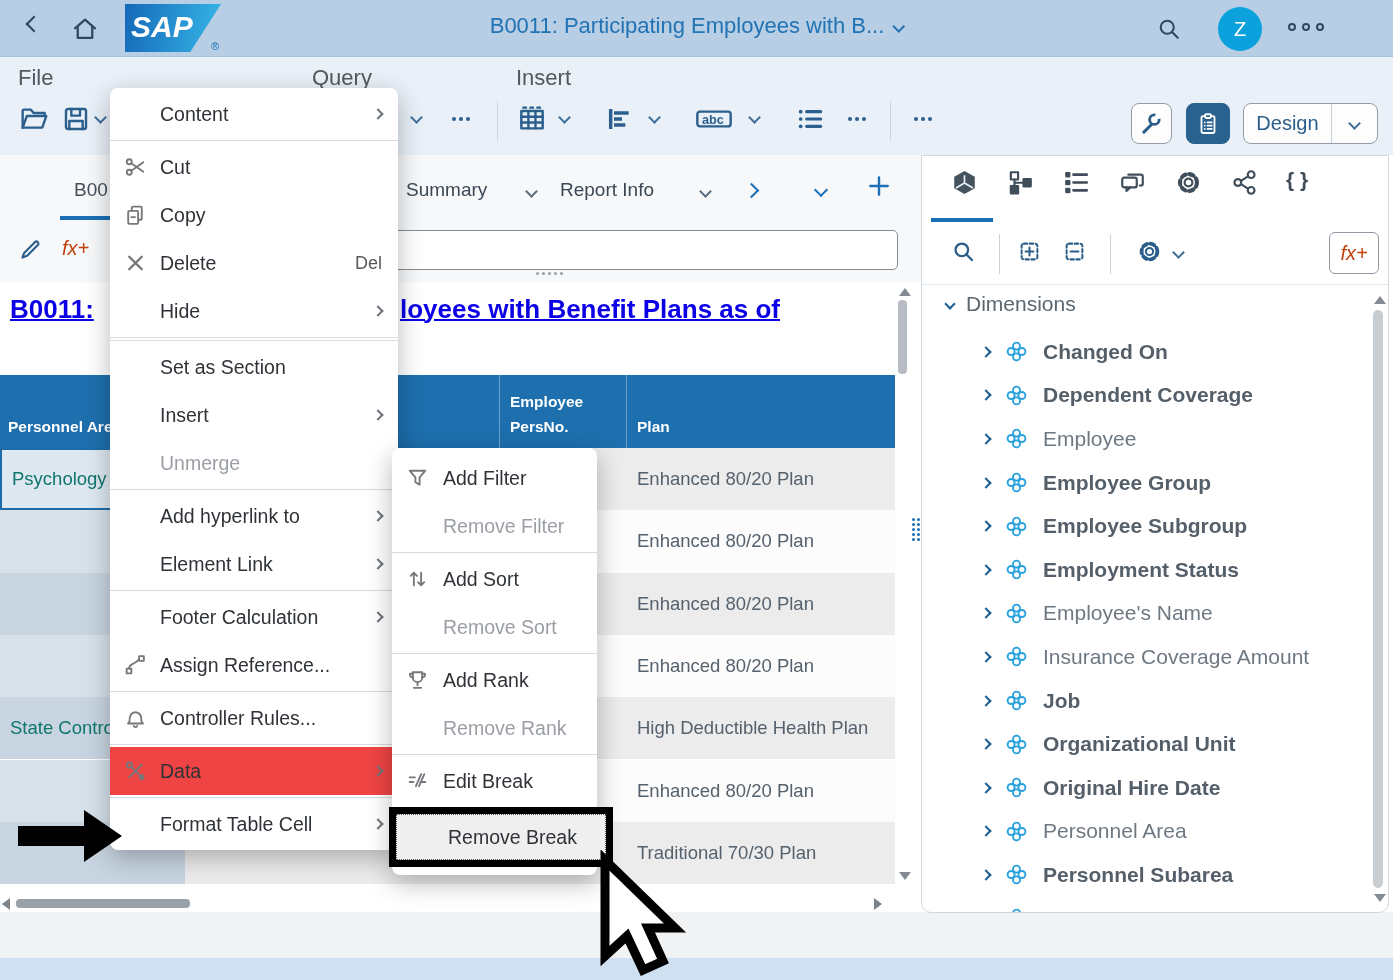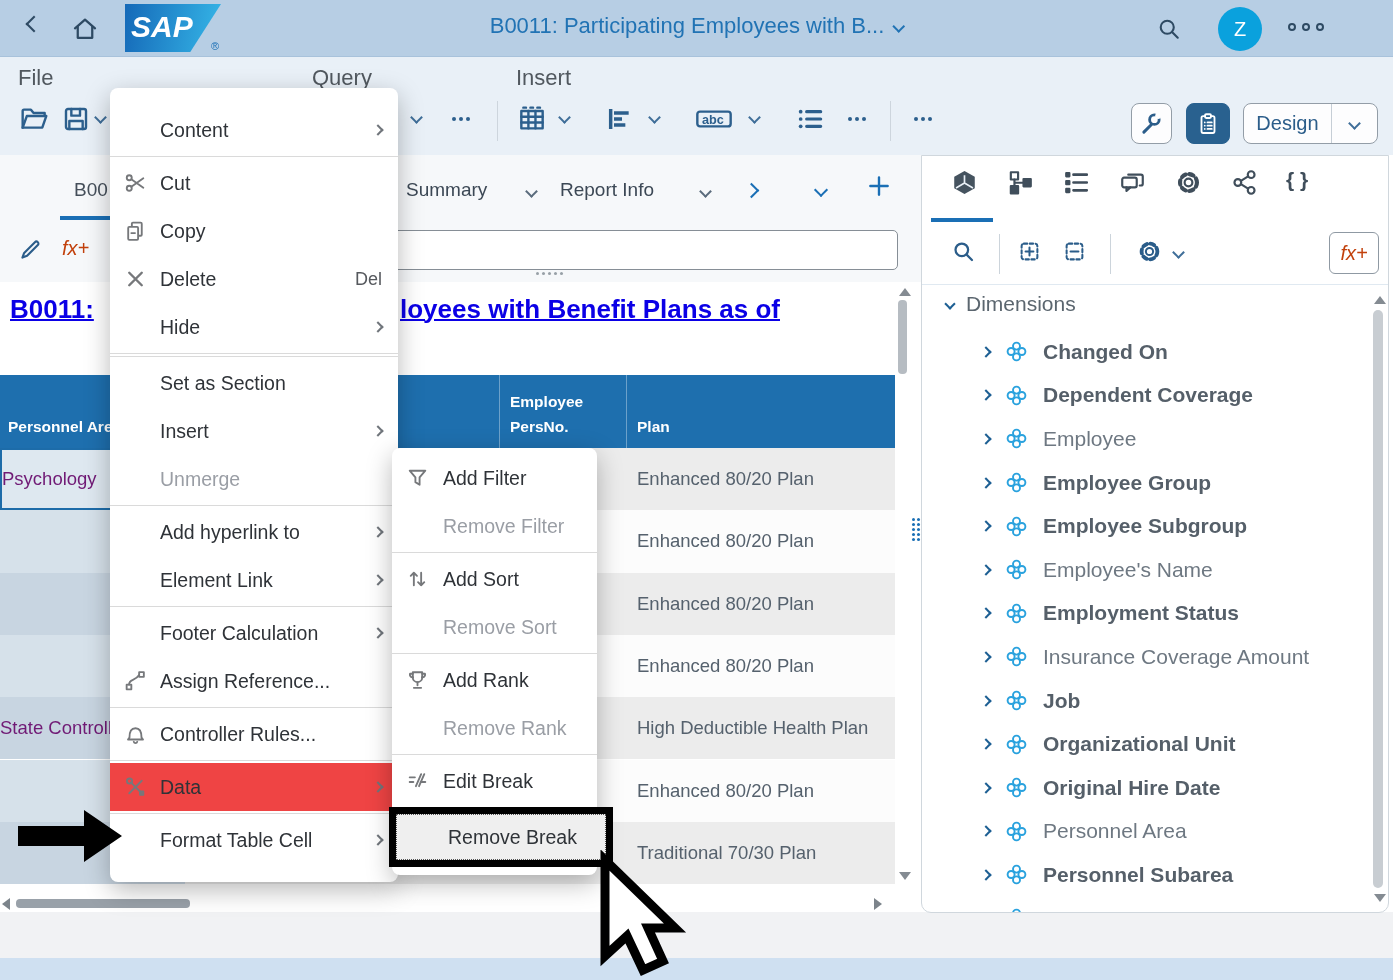--- a/index.html
+++ b/index.html
@@ -36,25 +36,25 @@
   .d5 { position:absolute; left:536px; top:50px; width:3px; height:3px; border-radius:50%; background:#98a0a7; box-shadow:6px 0 #98a0a7,12px 0 #98a0a7,18px 0 #98a0a7,24px 0 #98a0a7; }
   .fx { font-style:italic; font-size:20px; color:#c2410c;text-align:right; }
 
   
   .canvas { position:absolute; left:0; top:282px; width:921px; height:630px; background:#fff; }
   .hfrag { position:absolute; top:12px; font-size:26px; font-weight:bold; color:#0b00e6; text-decoration:underline; text-decoration-thickness:2px; white-space:nowrap; }
   .thead { position:absolute; left:0; top:93px; width:895px; height:73px; background:#1e6fae; color:#fff; font-weight:bold; font-size:15.5px; }
   .thead .cdiv { position:absolute; top:0; width:1px; height:73px; background:rgba(255,255,255,.35); }
   .trow { position:absolute; left:0; width:895px; height:62.3px; }
   .plantxt { position:absolute; left:637px; top:0; line-height:62.3px; font-size:18.5px; color:#55616d; white-space:nowrap; }
-  .lcell { position:absolute; left:0; top:0; width:185px; height:62.3px; font-size:18.5px; color:#701a75; display:flex; align-items:center; white-space:nowrap; overflow:hidden; }
+  .lcell { position:absolute; left:0; top:0; width:185px; height:62.3px; font-size:18.5px; color:#0f766e; display:flex; align-items:center; padding-left:10px; white-space:nowrap; overflow:hidden; }
   .tri { width:0; height:0; position:absolute; }
 
   
-  .menu { position:absolute; left:110px; top:88px; width:288px; background:#fff; border-radius:8px; box-shadow:0 8px 26px rgba(0,0,0,.28); padding:18px 0; z-index:30; }
+  .menu { position:absolute; left:110px; top:88px; width:288px; background:#fff; border-radius:8px; box-shadow:0 8px 26px rgba(0,0,0,.28); padding:2px 0; z-index:30; }
   .submenu { position:absolute; left:392px; top:448px; width:205px; background:#fff; border-radius:8px; box-shadow:0 8px 26px rgba(0,0,0,.28); padding:6px 0; z-index:40; }
   .mi { height:48px; display:flex; align-items:center; padding:0 16px 0 50px; font-size:19.5px; color:#2f3338; position:relative; white-space:nowrap; }
   .submenu .mi { padding-left:51px; padding-right:12px; }
   .mi .ic { position:absolute; left:13px; top:50%; transform:translateY(-50%); width:25px; height:25px; color:#76787b; }
   .mi .ic svg { width:100%; height:100%; }
   .mi .spring { flex:1; }
   .mi .mch { width:8px; height:8px; border-top:2px solid #70757b; border-right:2px solid #70757b; transform:rotate(45deg); }
   .mi .sc { font-size:18px; color:#56595e; }
   .mi.dis { color:#9a9ea5; }
   .mi.dis .ic { color:#abaeb3; }
@@ -397,39 +397,39 @@
       <div class="drow b">
           <span class="tchev" style="transform:rotate(45deg)"></span>
           <svg class="flower ic-s" viewBox="0 0 24 24" style="color:#2aa2de;stroke-width:1.7">
             <circle cx="12" cy="7.2" r="3.1"></circle>
             <circle cx="12" cy="16.8" r="3.1"></circle>
             <circle cx="7.2" cy="12" r="3.1"></circle>
             <circle cx="16.8" cy="12" r="3.1"></circle>
           </svg>
           <span>Employee Subgroup</span>
         </div>
+      <div class="drow b">
+          <span class="tchev" style="transform:rotate(45deg)"></span>
+          <svg class="flower ic-s" viewBox="0 0 24 24" style="color:#2aa2de;stroke-width:1.7">
+            <circle cx="12" cy="7.2" r="3.1"></circle>
+            <circle cx="12" cy="16.8" r="3.1"></circle>
+            <circle cx="7.2" cy="12" r="3.1"></circle>
+            <circle cx="16.8" cy="12" r="3.1"></circle>
+          </svg>
+          <span>Employment Status</span>
+        </div>
       <div class="drow">
           <span class="tchev" style="transform:rotate(45deg)"></span>
           <svg class="flower ic-s" viewBox="0 0 24 24" style="color:#2aa2de;stroke-width:1.7">
             <circle cx="12" cy="7.2" r="3.1"></circle>
             <circle cx="12" cy="16.8" r="3.1"></circle>
             <circle cx="7.2" cy="12" r="3.1"></circle>
             <circle cx="16.8" cy="12" r="3.1"></circle>
           </svg>
           <span>Employee's Name</span>
-        </div>
-      <div class="drow b">
-          <span class="tchev" style="transform:rotate(45deg)"></span>
-          <svg class="flower ic-s" viewBox="0 0 24 24" style="color:#2aa2de;stroke-width:1.7">
-            <circle cx="12" cy="7.2" r="3.1"></circle>
-            <circle cx="12" cy="16.8" r="3.1"></circle>
-            <circle cx="7.2" cy="12" r="3.1"></circle>
-            <circle cx="16.8" cy="12" r="3.1"></circle>
-          </svg>
-          <span>Employment Status</span>
         </div>
       <div class="drow">
           <span class="tchev" style="transform:rotate(45deg)"></span>
           <svg class="flower ic-s" viewBox="0 0 24 24" style="color:#2aa2de;stroke-width:1.7">
             <circle cx="12" cy="7.2" r="3.1"></circle>
             <circle cx="12" cy="16.8" r="3.1"></circle>
             <circle cx="7.2" cy="12" r="3.1"></circle>
             <circle cx="16.8" cy="12" r="3.1"></circle>
           </svg>
           <span>Insurance Coverage Amount</span>

